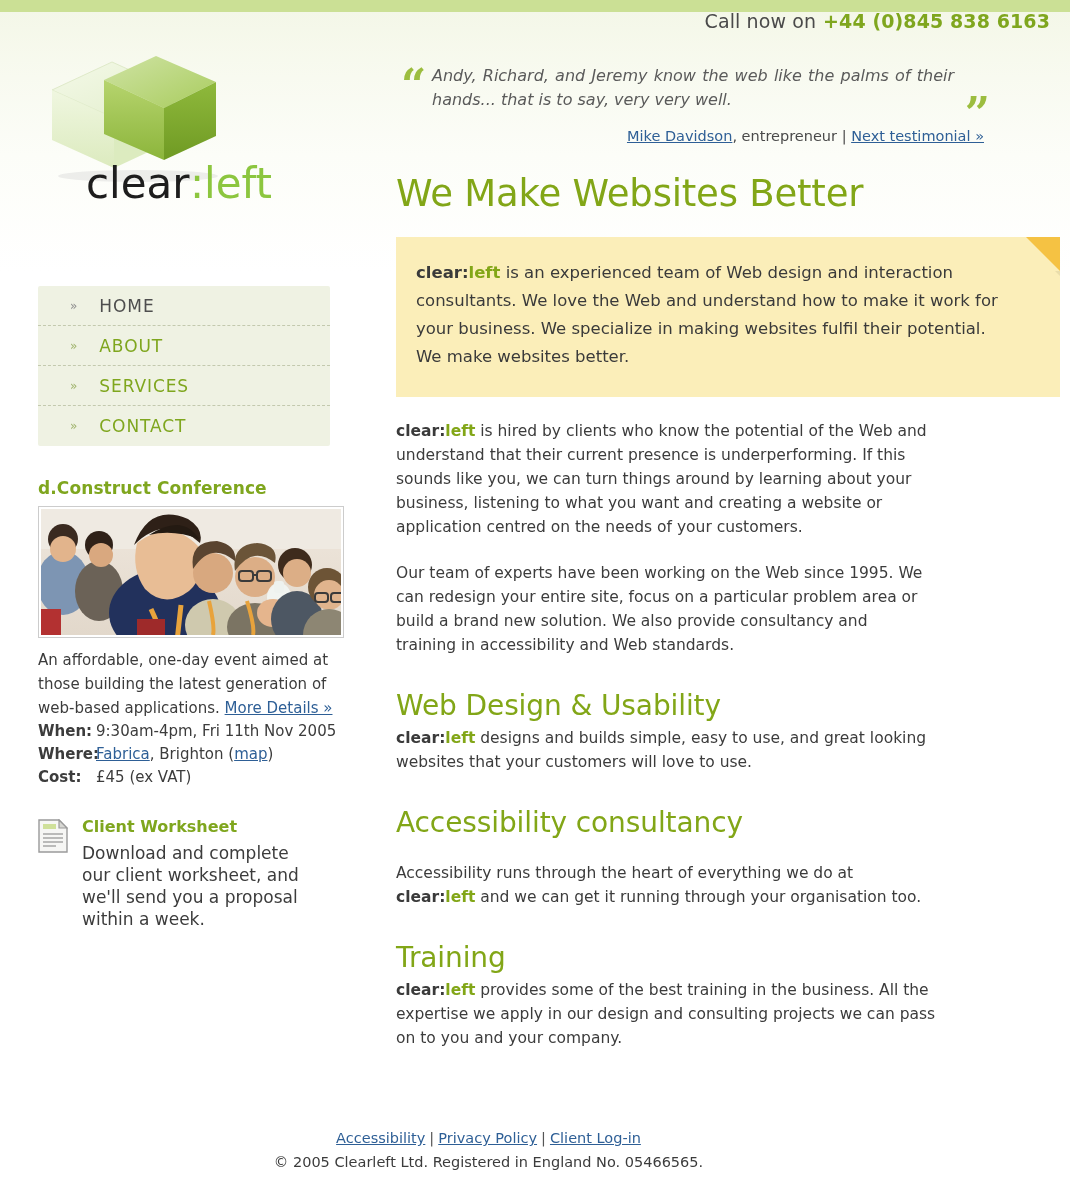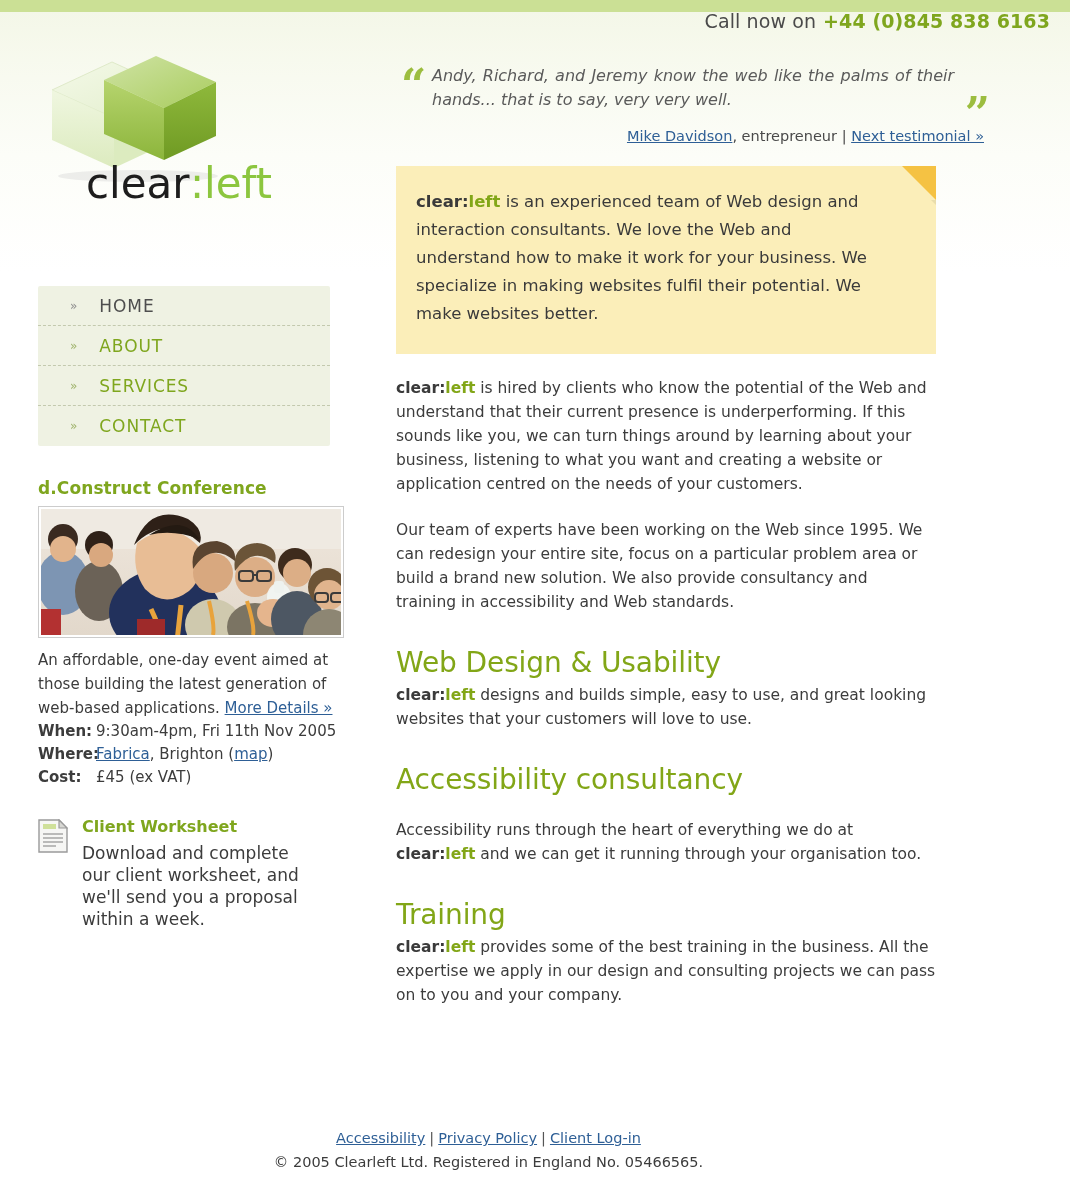--- a/index.html
+++ b/index.html
@@ -189,21 +189,21 @@
     margin: 28px 0 0 8px;
     font-size: 37px;
     font-weight: normal;
     color: #82a617;
     letter-spacing: -.2px;
   }
 
   .callout {
     position: relative;
     margin: 22px 0 0 8px;
-    width: 540px;
+    width: 664px;
     background: #fbeeb9;
     padding: 22px 48px 26px 20px;
     font-size: 16.5px;
     line-height: 28px;
     color: #3a3a3a;
   }
   .callout .fold {
     position: absolute;
     top: 0; right: 0;
     width: 0; height: 0;
@@ -425,20 +425,21 @@
 
     <div class="right">
 
       <div class="quote-wrap">
         <span class="qmark open">“</span>
         <span class="qmark close">”</span>
         <div class="quote-text">Andy, Richard, and Jeremy know the web like the palms of their hands... that is to say, very very well.</div>
         <div class="quote-by"><a class="link">Mike Davidson</a><span>, entrepreneur </span><span>| </span><a class="link">Next testimonial »</a></div>
       </div>
 
+      <h1 class="page-title">We Make Websites Better</h1>
 
       <div class="callout">
         <span class="fold"></span>
         <span class="foldshadow"></span>
         <span class="cl"><span>clear</span><span class="colon">:</span><span class="lf">left</span></span><span> is an experienced team of Web design and interaction consultants. We love the Web and understand how to make it work for your business. We specialize in making websites fulfil their potential. We make websites better.</span>
       </div>
 
       <p class="body"><span class="cl"><span>clear</span><span class="colon">:</span><span class="lf">left</span></span><span> is hired by clients who know the potential of the Web and understand that their current presence is underperforming. If this sounds like you, we can turn things around by learning about your business, listening to what you want and creating a website or application centred on the needs of your customers.</span></p>
 
       <p class="body">Our team of experts have been working on the Web since 1995. We can redesign your entire site, focus on a particular problem area or build a brand new solution. We also provide consultancy and training in accessibility and Web standards.</p>

